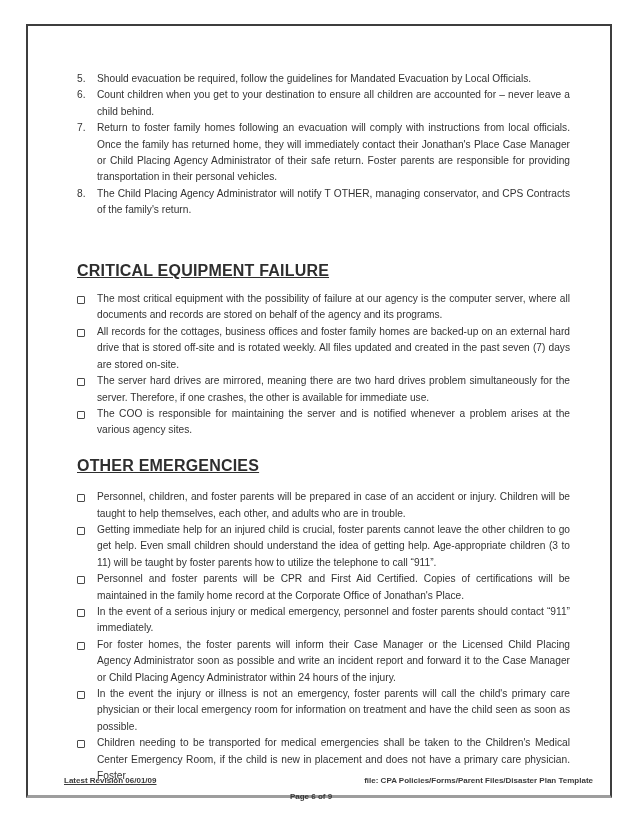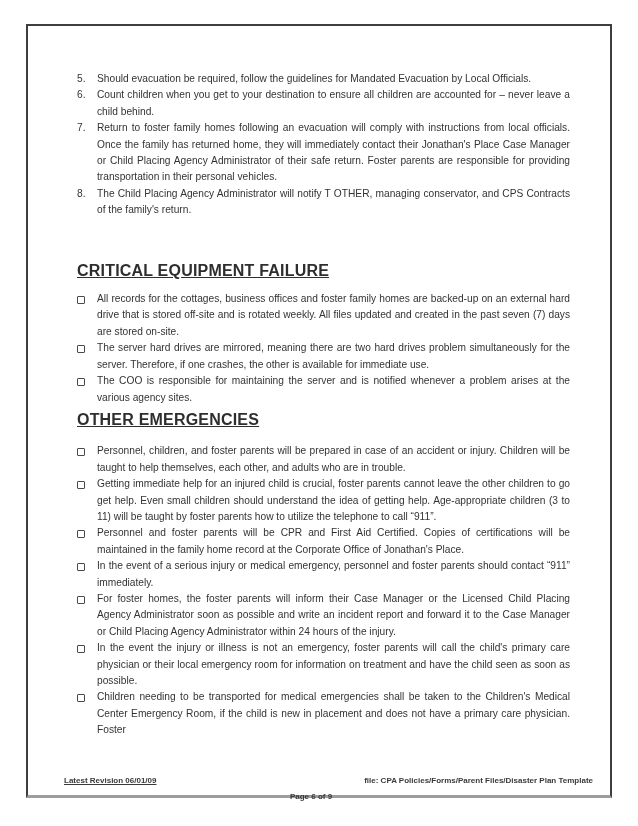--- a/index.html
+++ b/index.html
@@ -9,21 +9,21 @@
         background:#ffffff;border:2px solid #3e3e3e;border-bottom:3px solid #9d9d9d;}
   .content{padding:45px 40px 0 49px;font-size:10.2px;line-height:16.4px;color:#333333;}
   .row{display:flex;}
   .marker{flex:0 0 20px;color:#333333;}
   .sq{display:inline-block;width:6px;height:6px;border:1px solid #4a4a4a;border-radius:1px;
       margin-top:5px;background:#ffffff;}
   .text{flex:1;text-align:justify;}
   .heading{font-weight:bold;text-decoration:underline;font-size:16px;color:#2e2e2e;
            letter-spacing:.2px;}
   .h1{margin-top:44px;}
-  .h2{margin-top:6px;}
+  .h2{margin-top:19px;}
   .list1{margin-top:12px;}
   .list2{margin-top:15px;}
   .footer{position:absolute;left:0;right:0;bottom:7px;height:12px;font-size:8px;
           font-weight:bold;color:#3a3a3a;}
   .f-left{position:absolute;left:36px;white-space:nowrap;text-decoration:underline;}
   .f-center{position:absolute;left:283px;transform:translateX(-50%);white-space:nowrap;margin-top:16px;}
   .f-right{position:absolute;right:17px;white-space:nowrap;}
 </style>
 </head>
 <body>
@@ -47,20 +47,24 @@
           </div>
           <div class="row">
             <span class="marker">8.</span>
             <span class="text">The Child Placing Agency Administrator will notify T OTHER, managing conservator, and CPS Contracts of the family's return.</span>
           </div>
         </div>
 
       <div class="heading h1">CRITICAL EQUIPMENT FAILURE</div>
 
       <div class="list list1">
+          <div class="row">
+            <span class="marker"><span class="sq"></span></span>
+            <span class="text">The most critical equipment with the possibility of failure at our agency is the computer server, where all documents and records are stored on behalf of the agency and its programs.</span>
+          </div>
           <div class="row">
             <span class="marker"><span class="sq"></span></span>
             <span class="text">All records for the cottages, business offices and foster family homes are backed-up on an external hard drive that is stored off-site and is rotated weekly. All files updated and created in the past seven (7) days are stored on-site.</span>
           </div>
           <div class="row">
             <span class="marker"><span class="sq"></span></span>
             <span class="text">The server hard drives are mirrored, meaning there are two hard drives problem simultaneously for the server. Therefore, if one crashes, the other is available for immediate use.</span>
           </div>
           <div class="row">
             <span class="marker"><span class="sq"></span></span>

